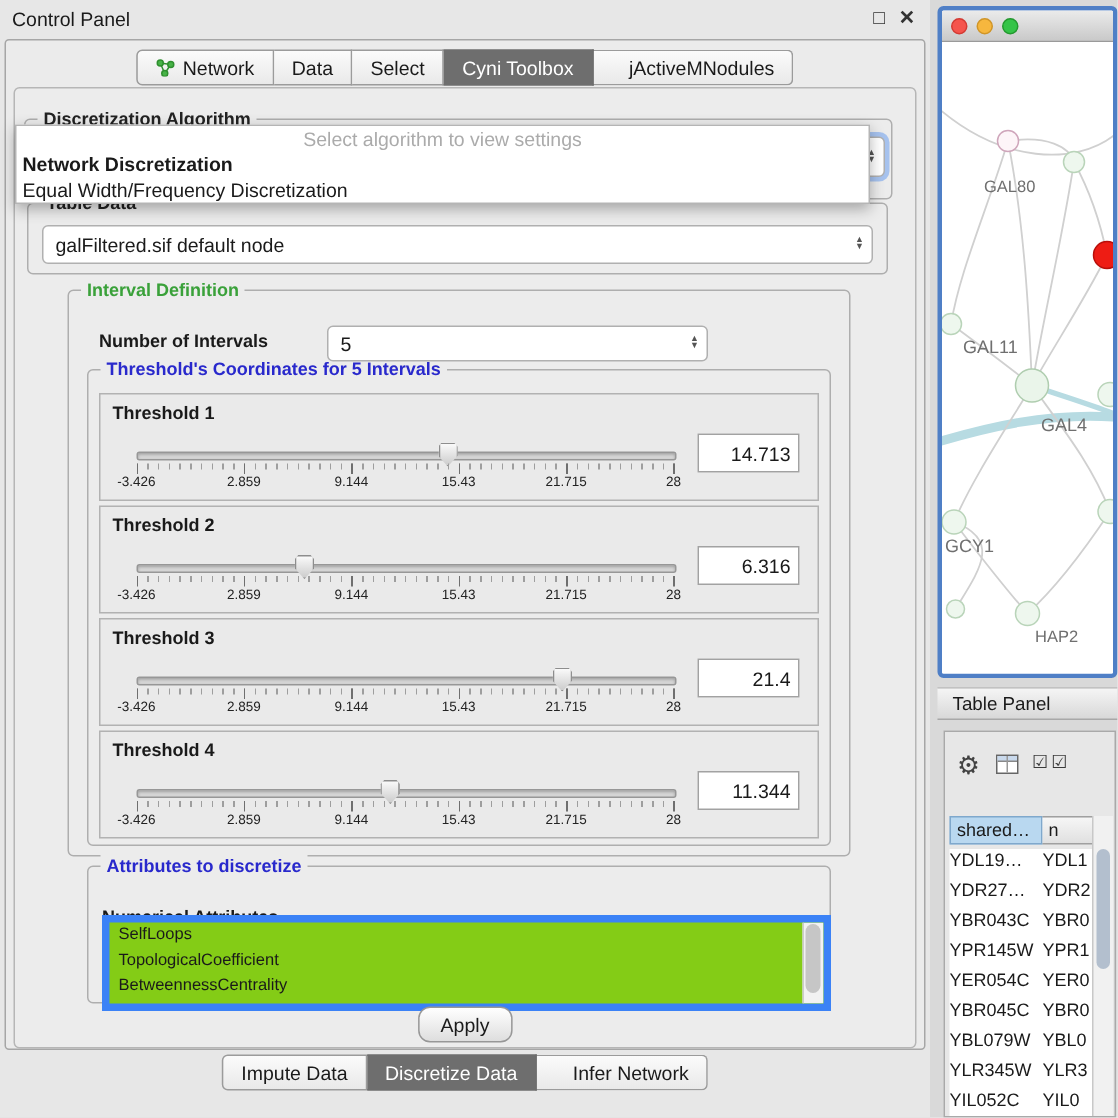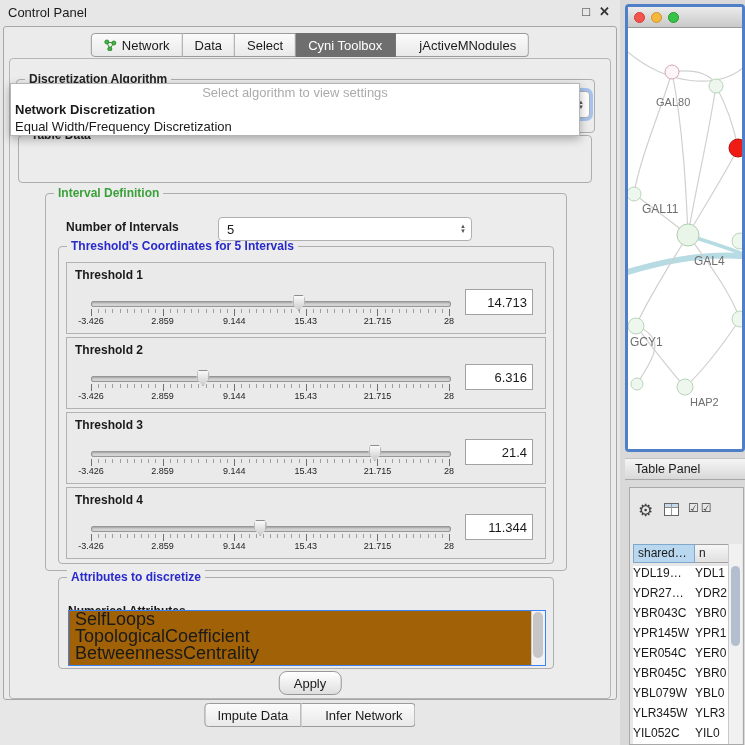--- a/index.html
+++ b/index.html
@@ -59,40 +59,40 @@
       clip-path:polygon(18% 0,82% 0,100% 18%,100% 55%,50% 100%,0 55%,0 18%);}
   .ticks-bar{position:absolute;left:24px;top:46px;width:359px;height:7px;
       background-image:repeating-linear-gradient(90deg,#6f6f6f 0 1px,transparent 1px 71.6px),
                        repeating-linear-gradient(90deg,#9e9e9e 0 1px,transparent 1px 7.16px);
       background-size:359px 7px,359px 4px;background-repeat:no-repeat;}
   .tick-label{position:absolute;top:53px;transform:translateX(-50%);font-size:9px;color:#222;}
   .value-box{position:absolute;left:398px;top:26px;width:68px;height:26px;background:#fff;
       border:1px solid #a2a2a2;display:flex;align-items:center;justify-content:flex-end;
       padding-right:5px;box-sizing:border-box;font-size:13px;}
   
-  .attr-list{position:absolute;left:68px;top:610px;width:476px;height:54px;background:#a16207;
-      border:1px solid #3b82f6;overflow:hidden;z-index:3;font-size:18px;}
+  .attr-list{position:absolute;left:68px;top:610px;width:476px;height:54px;background:#84cc16;
+      border:5px solid #3b82f6;overflow:hidden;z-index:3;font-size:11px;}
   .attr-item{height:17px;line-height:17px;padding-left:6px;}
   .vscroll{position:absolute;right:0;top:0;width:13px;height:100%;background:#f2f2f2;
       border-left:1px solid #cccccc;}
   .vthumb{position:absolute;left:1px;top:1px;width:10px;height:46px;background:#c6c6c6;border-radius:6px;}
   
   .apply-btn{position:absolute;left:50%;transform:translateX(-50%);top:671px;height:22px;
       padding:0 14px;background:linear-gradient(#ffffff,#dedede);border:1px solid #979797;
       border-radius:8px;font-size:13px;display:flex;align-items:center;z-index:3;}
   
   .net-window{position:absolute;left:625px;top:4px;width:120px;height:448px;
       border:3px solid #4f7fc6;border-radius:4px;background:#fff;overflow:hidden;box-sizing:border-box;}
   .net-titlebar{height:20px;background:linear-gradient(#ebebeb,#c9c9c9);
       border-bottom:1px solid #9a9a9a;display:flex;align-items:center;padding-left:6px;gap:6px;}
   .tl{width:11px;height:11px;border-radius:50%;box-sizing:border-box;}
   .tl-red{background:#f5544d;border:1px solid #d33a33;}
   .tl-yellow{background:#f6b73e;border:1px solid #d09527;}
   .tl-green{background:#35c448;border:1px solid #24992f;}
-  .net-canvas{position:relative;width:114px;height:422px;background:#fff;}
+  .net-canvas{position:relative;width:114px;height:422px;background:#fff;margin-top:22px;}
   .nlabel{font-size:11px;fill:#6f6f6f;}
   
   .tp-header{position:absolute;left:625px;top:458px;width:120px;height:22px;
       background:linear-gradient(#f5f5f5,#d8d8d8);border-top:1px solid #c2c2c2;
       border-bottom:1px solid #a8a8a8;display:flex;align-items:center;padding-left:10px;
       font-size:12.5px;box-sizing:border-box;}
   .tw{position:absolute;left:629px;top:487px;width:115px;height:258px;background:#e7e7e7;
       border:1px solid #a9a9a9;overflow:hidden;box-sizing:border-box;}
   .tw-gear{position:absolute;left:8px;top:12px;font-size:17px;color:#424242;}
   .tw-colicon{position:absolute;left:34px;top:15px;width:15px;height:13px;background:#fff;
@@ -165,20 +165,27 @@
 
   <div class="popup">
     <div class="popup-placeholder">Select algorithm to view settings</div>
     <div class="popup-item bold">Network Discretization</div>
     <div class="popup-item">Equal Width/Frequency Discretization</div>
   </div>
 
   <div class="groupbox" style="left:18px;top:135px;width:572px;height:46px;">
     <span class="group-title gt-dark">Table Data</span>
   </div>
+  <div class="combo td-combo">
+    <span>galFiltered.sif default node</span>
+    <span class="arrows">
+      <span>▲</span>
+        <span>▼</span>
+    </span>
+  </div>
 
   <div class="groupbox" style="left:45px;top:193px;width:520px;height:376px;">
     <span class="group-title gt-green">Interval Definition</span>
   </div>
   <span class="blabel" style="left:66px;top:220px;">Number of Intervals</span>
   <div class="combo ni-combo">
     <span>5</span>
     <span class="arrows">
       <span>▲</span>
         <span>▼</span>
@@ -257,20 +264,23 @@
     <div class="vscroll">
         <div class="vthumb"></div>
       </div>
   </div>
 
   <div class="apply-btn">Apply</div>
 
   <div class="tabs-row bottom-tabs">
     <div class="tab">
         <span>Impute Data</span>
+      </div>
+    <div class="tab selected">
+        <span>Discretize Data</span>
       </div>
     <div class="tab">
         <span>Infer Network</span>
       </div>
   </div>
 </div>
 
 <div class="net-window">
   <div class="net-titlebar">
     <span class="tl tl-red"></span>

